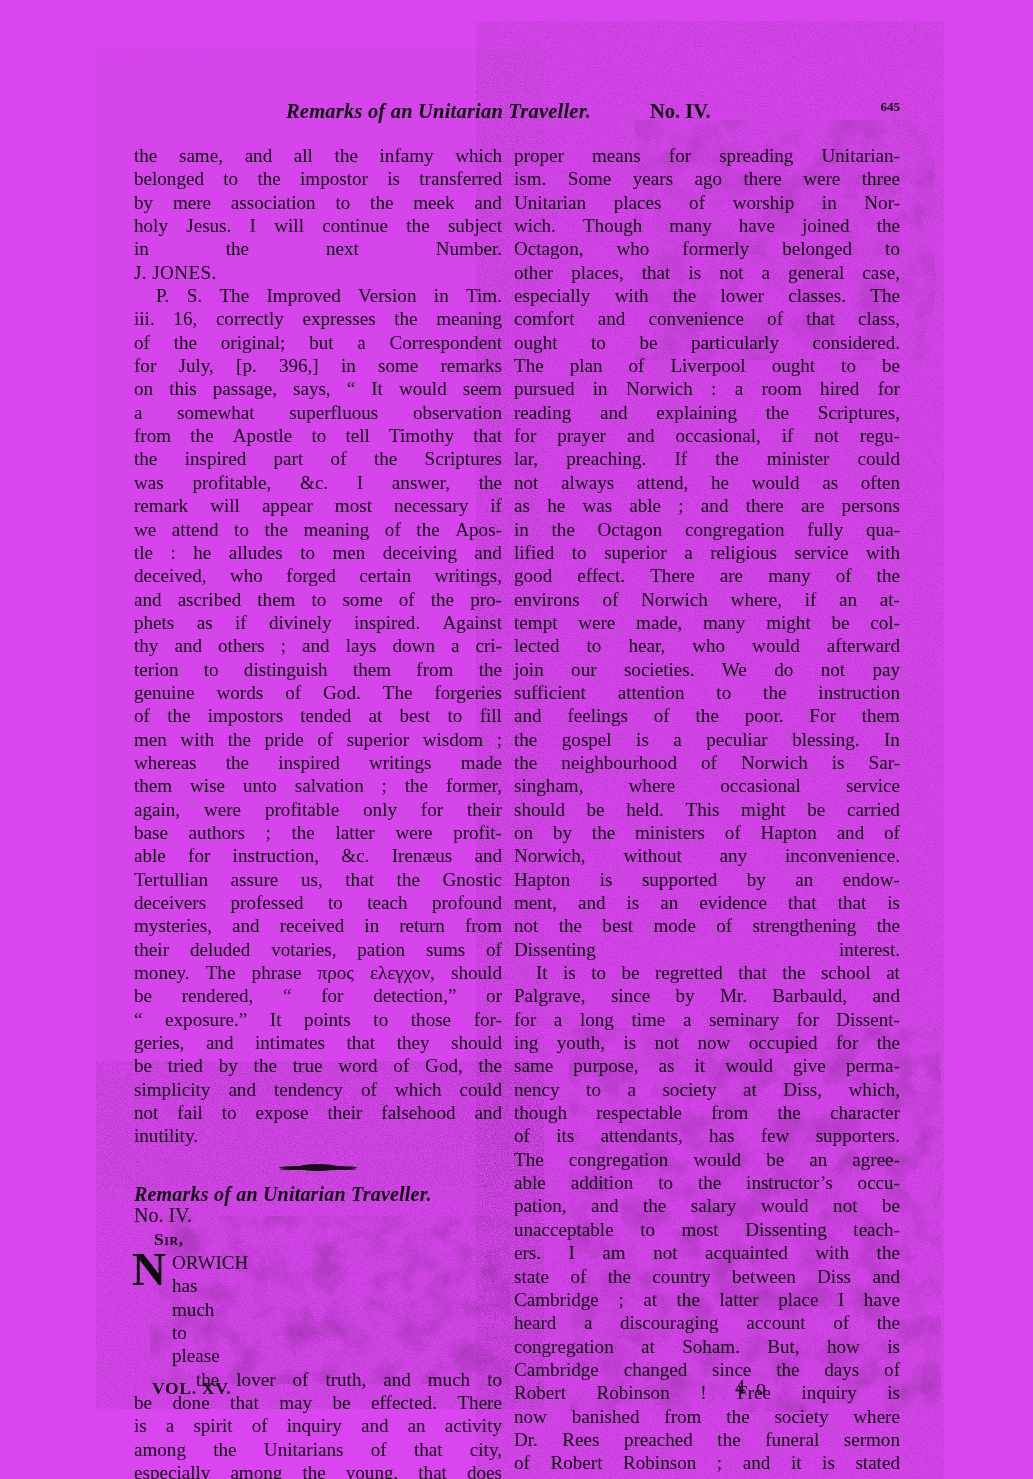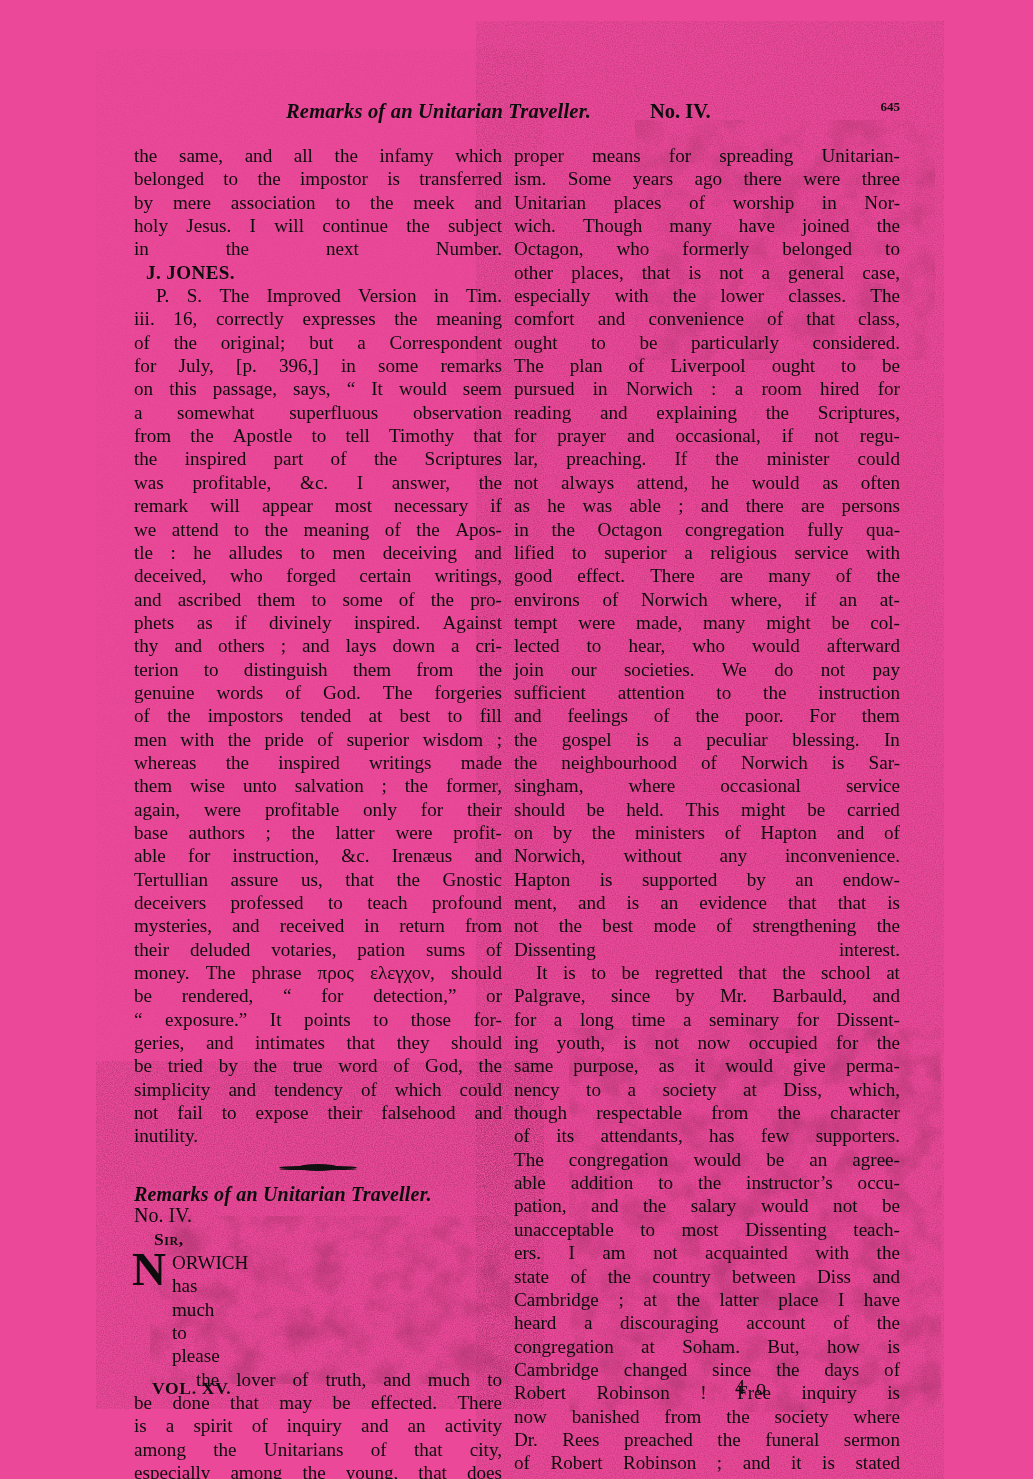--- a/index.html
+++ b/index.html
@@ -12,21 +12,21 @@
     height: 1479px;
     position: relative;
     font-family: "Liberation Serif", "DejaVu Serif", serif;
     color: #0d0d0d;
     overflow: hidden;
   }
 
   .page {
     position: absolute;
     inset: 0;
-    background: #ec4899;
+    background: #d946ef;
   }
 
   
   .running-head {
     position: absolute;
     top: 100px;
     left: 134px;
     width: 766px;
     height: 34px;
   }
@@ -77,23 +77,22 @@
   
   .ln.j {
     display: flex;
     justify-content: space-between;
   }
   .ln.j > span { white-space: pre; }
 
   .signature {
     display: block;
     text-align: right;
-    font-weight: bold;
+    font-weight: normal;
     letter-spacing: .4px;
-    margin-left: 12px;
   }
 
   .indent { padding-left: 22px; }
 
   
   .ornament {
     position: relative;
     height: 26px;
     margin: 7px 0 2px 0;
   }

